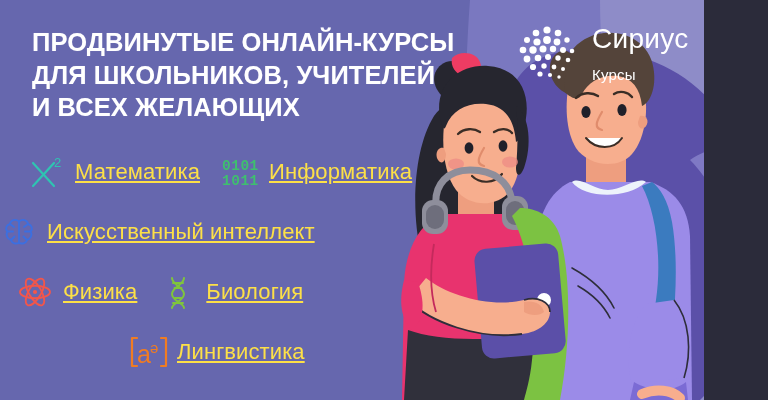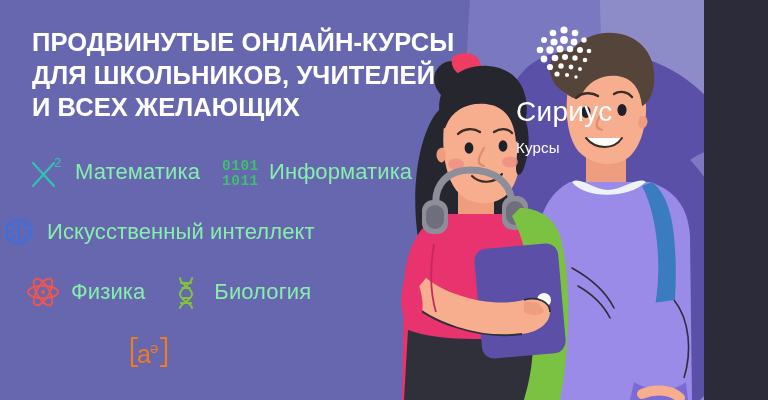--- a/index.html
+++ b/index.html
@@ -42,21 +42,20 @@
 
   
   .logo {
     position: absolute;
     left: 516px;
     top: 22px;
     z-index: 6;
     display: flex;
     align-items: center;
     gap: 14px;
-    flex-direction: column;
   }
   .logo-mark { width: 62px; height: 62px; display: block; }
   .logo-text { display: flex; flex-direction: column; line-height: 1; }
   .logo-title {
     color: #ffffff;
     font-size: 28px;
     letter-spacing: .3px;
   }
   .logo-sub {
     color: #ffffff;
@@ -73,43 +72,44 @@
     width: 500px;
     z-index: 5;
   }
   .subj-row {
     display: flex;
     align-items: center;
     height: 60px;
   }
   .row-1 { padding-left: 28px; }
   .row-2 { }
-  .row-3 { padding-left: 24px; }
+  .row-3 { padding-left: 16px; }
   .row-4 { padding-left: 130px; }
 
   .subject {
     display: flex;
     align-items: center;
     gap: 9px;
   }
   .subject + .subject { margin-left: 22px; }
   .subj-icon {
     width: 38px;
     height: 38px;
     flex: none;
     display: flex;
     align-items: center;
     justify-content: center;
   }
   .subj-icon svg { display: block; overflow: visible; }
   .subj-label {
-    color: #86efac;
+    color: #fde047;
     font-size: 22px;
     white-space: nowrap;
     letter-spacing: .1px;
+    text-decoration: underline;
   }
 
   
   .illustration {
     position: absolute;
     right: 0;
     top: 0;
     width: 330px;
     height: 400px;
     z-index: 4;
@@ -248,20 +248,21 @@
         <span class="subj-icon">
           <svg width="42" height="36" viewBox="0 0 42 36">
             <g fill="none" stroke="#F07C22" stroke-width="2.2" stroke-linecap="round" stroke-linejoin="round">
               <path d="M9 4 L4 4 L4 32 L9 32"></path>
               <path d="M33 4 L38 4 L38 32 L33 32"></path>
             </g>
             <text x="9" y="29" font-family="Liberation Sans, sans-serif" font-size="25" fill="#F07C22">a</text>
             <text x="22" y="19" font-family="Liberation Sans, sans-serif" font-size="15" fill="#F07C22">ə</text>
           </svg>
         </span>
+        <span class="subj-label">Лингвистика</span>
       </div>
     </div>
 
   </div>
 
   <div class="illustration">
     <svg width="330" height="400" viewBox="0 0 330 400" xmlns="http://www.w3.org/2000/svg">
 
       <g>
 

